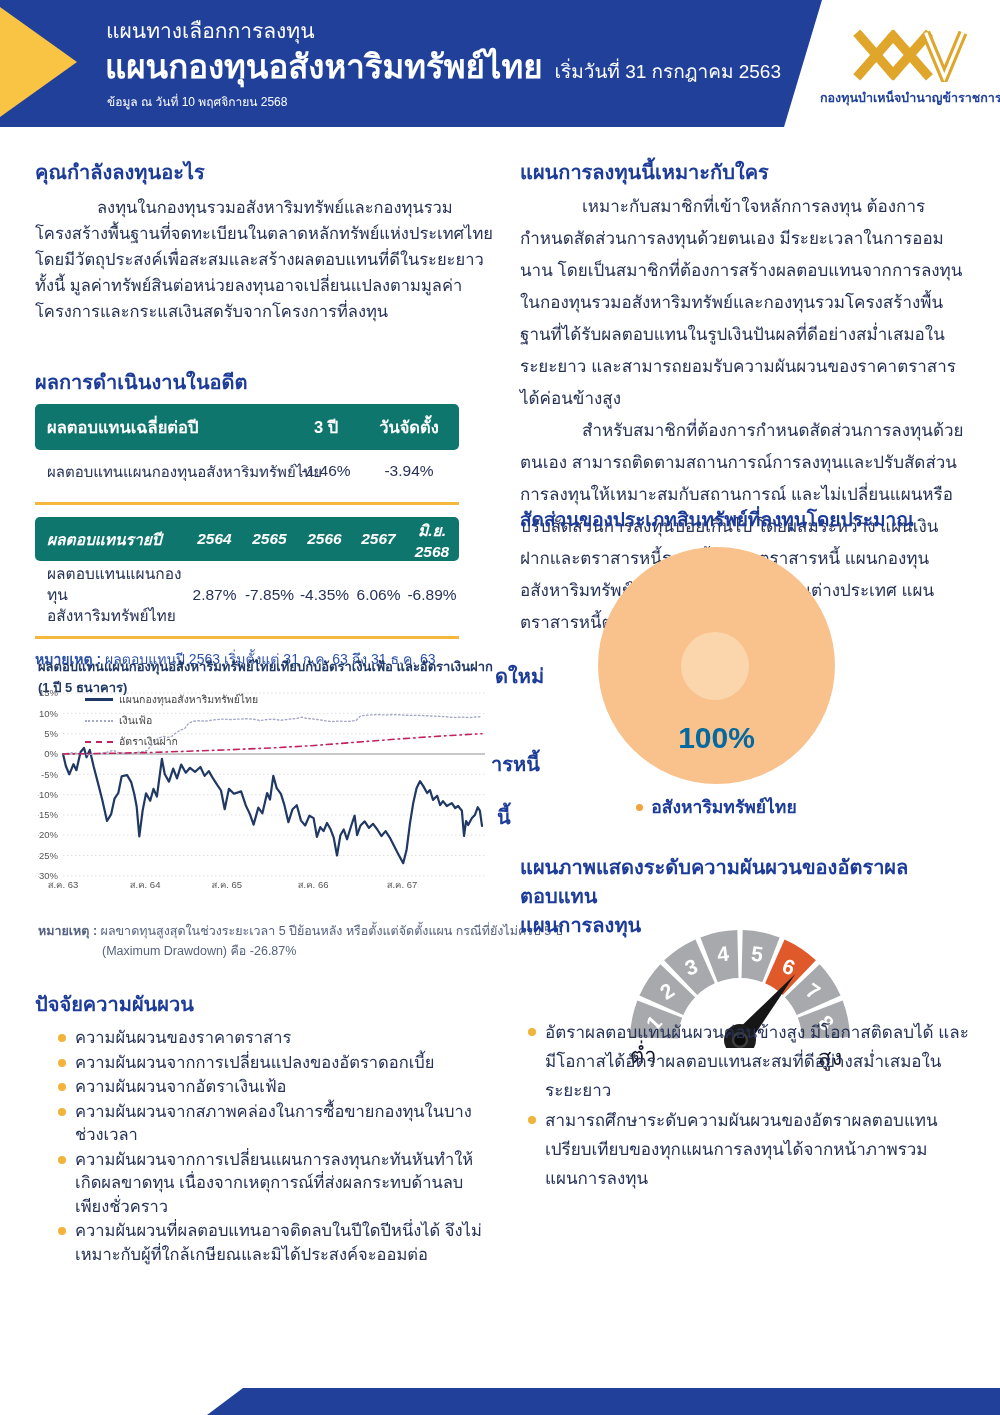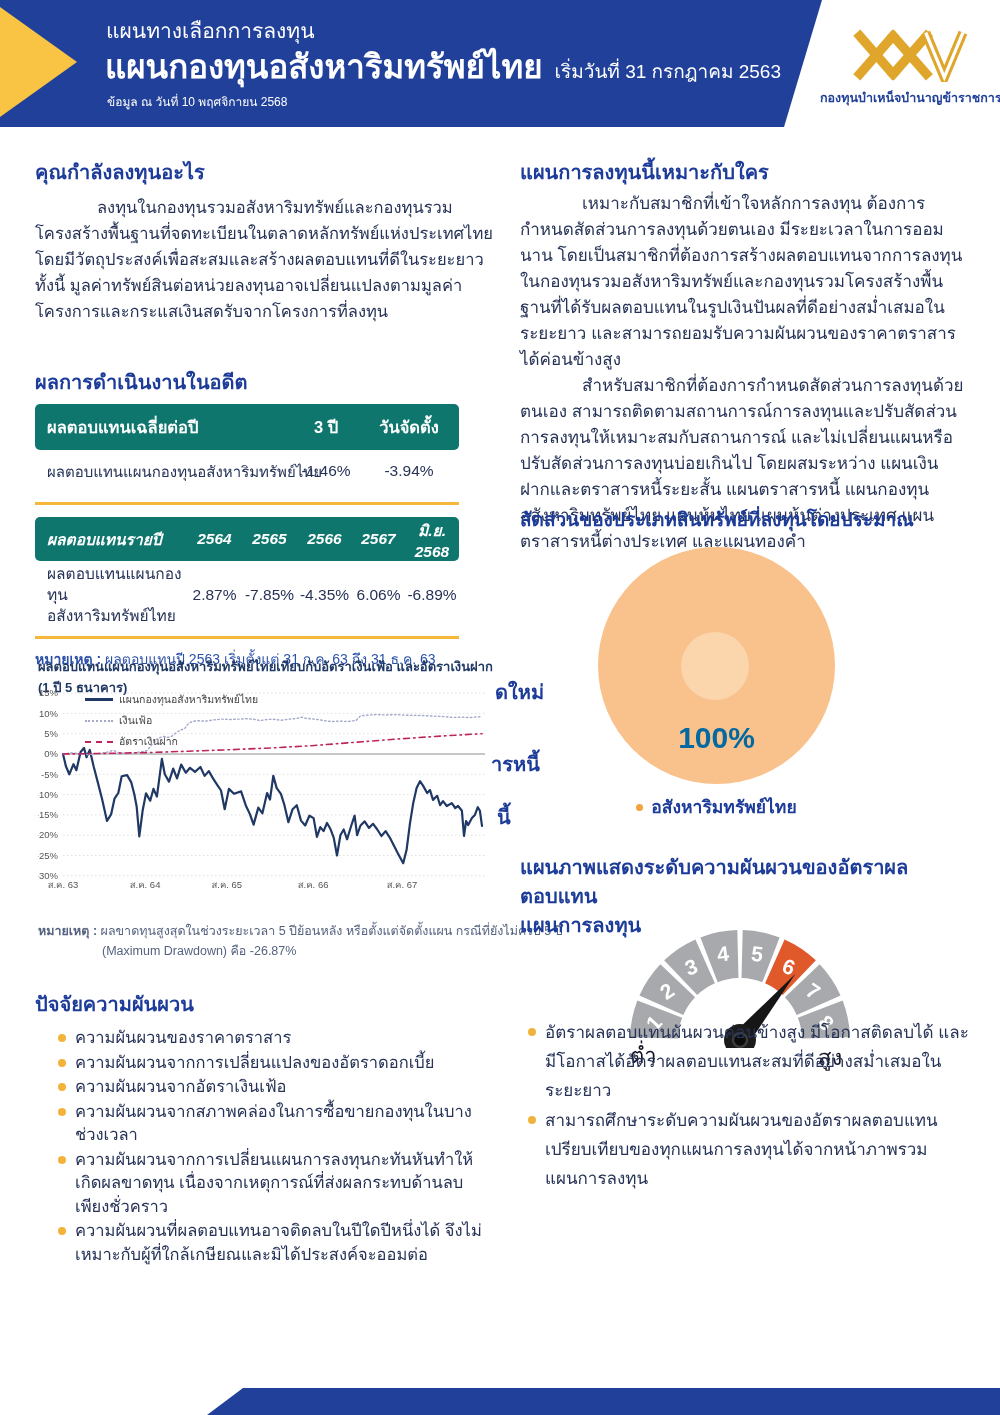--- a/index.html
+++ b/index.html
@@ -181,21 +181,21 @@
     <div class="row">
         <span class="samp leg-dot"></span>
         <span>เงินเฟ้อ</span>
       </div>
     <div class="row">
         <span class="samp leg-dd"></span>
         <span>อัตราเงินฝาก</span>
       </div>
   </div>
 
-  <div class="frag" style="left:495px;top:676px;">ดใหม่</div>
+  <div class="frag" style="left:495px;top:660px;">ดใหม่</div>
   <div class="frag" style="left:491px;top:748px;">ารหนี้</div>
   <div class="frag" style="left:497px;top:801px;">นี้</div>
 
   <div class="ddnote">
     <div><b>หมายเหตุ :</b>
       <span>ผลขาดทุนสูงสุดในช่วงระยะเวลา 5 ปีย้อนหลัง หรือตั้งแต่จัดตั้งแผน กรณีที่ยังไม่ครบ 5 ปี</span></div>
     <div class="l2">(Maximum Drawdown) คือ -26.87%</div>
   </div>
 
   <div class="h-sec" style="left:35px;top:988px;">ปัจจัยความผันผวน</div>
@@ -220,21 +220,21 @@
         <span class="dot"></span>
         <span class="txt">ความผันผวนจากการเปลี่ยนแผนการลงทุนกะทันหันทำให้เกิดผลขาดทุน เนื่องจากเหตุการณ์ที่ส่งผลกระทบด้านลบเพียงชั่วคราว</span>
       </li>
       <li>
         <span class="dot"></span>
         <span class="txt">ความผันผวนที่ผลตอบแทนอาจติดลบในปีใดปีหนึ่งได้ จึงไม่เหมาะกับผู้ที่ใกล้เกษียณและมิได้ประสงค์จะออมต่อ</span>
       </li>
     </ul>
 
   <div class="h-sec" style="left:520px;top:156px;">แผนการลงทุนนี้เหมาะกับใคร</div>
-  <div class="para" style="left:520px;top:191px;width:448px;font-size:17px;line-height:26px;">
+  <div class="para" style="left:520px;top:191px;width:448px;font-size:17px;line-height:32px;">
     <p>เหมาะกับสมาชิกที่เข้าใจหลักการลงทุน ต้องการกำหนดสัดส่วนการลงทุนด้วยตนเอง มีระยะเวลาในการออมนาน โดยเป็นสมาชิกที่ต้องการสร้างผลตอบแทนจากการลงทุนในกองทุนรวมอสังหาริมทรัพย์และกองทุนรวมโครงสร้างพื้นฐานที่ได้รับผลตอบแทนในรูปเงินปันผลที่ดีอย่างสม่ำเสมอในระยะยาว และสามารถยอมรับความผันผวนของราคาตราสารได้ค่อนข้างสูง</p>
     <p>สำหรับสมาชิกที่ต้องการกำหนดสัดส่วนการลงทุนด้วยตนเอง สามารถติดตามสถานการณ์การลงทุนและปรับสัดส่วนการลงทุนให้เหมาะสมกับสถานการณ์ และไม่เปลี่ยนแผนหรือปรับสัดส่วนการลงทุนบ่อยเกินไป โดยผสมระหว่าง แผนเงินฝากและตราสารหนี้ระยะสั้น แผนตราสารหนี้ แผนกองทุนอสังหาริมทรัพย์ไทย แผนหุ้นไทย แผนหุ้นต่างประเทศ แผนตราสารหนี้ต่างประเทศ และแผนทองคำ</p>
   </div>
 
   <div class="h-sec" style="left:520px;top:504px;font-size:19px;">สัดส่วนของประเภทสินทรัพย์ที่ลงทุนโดยประมาณ</div>
 
   <div class="pie">
     <div class="pie-inner"></div>
     <div class="pie-label">100%</div>
   </div>

